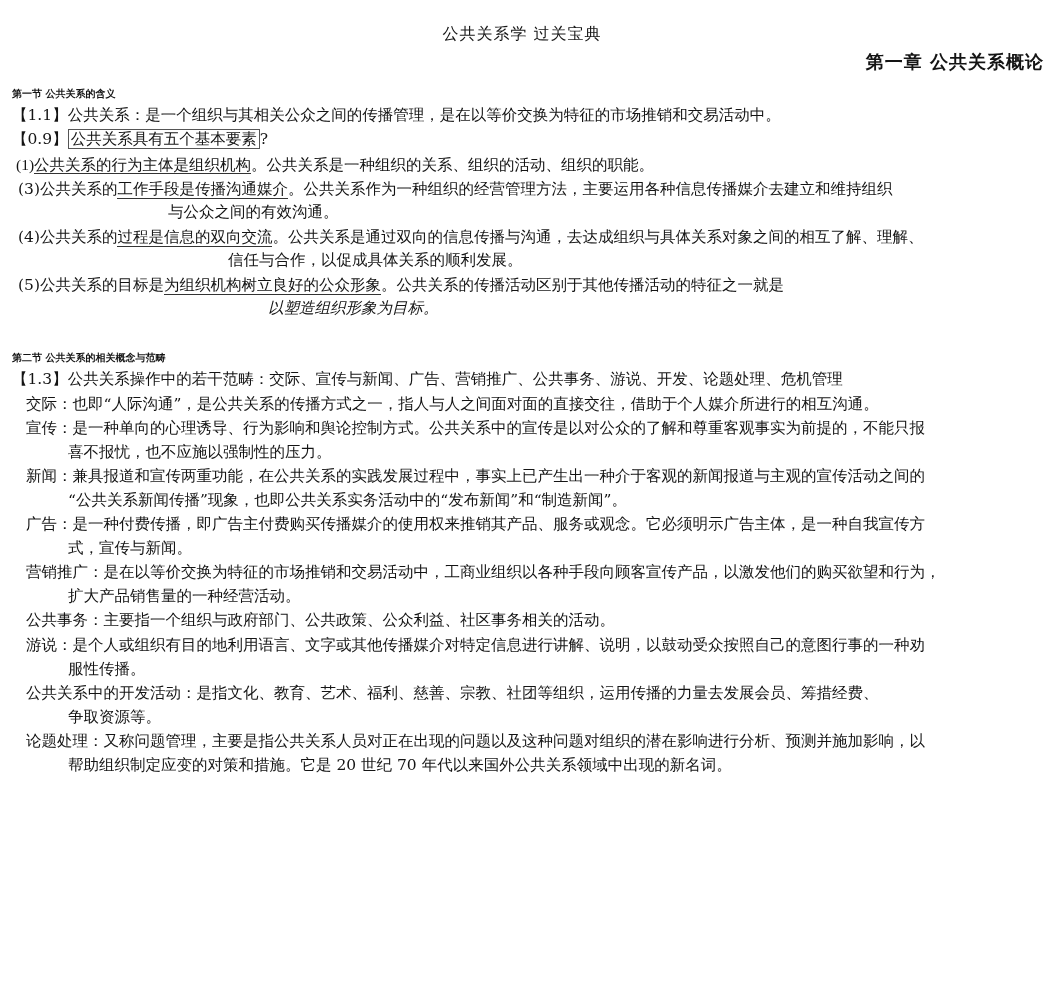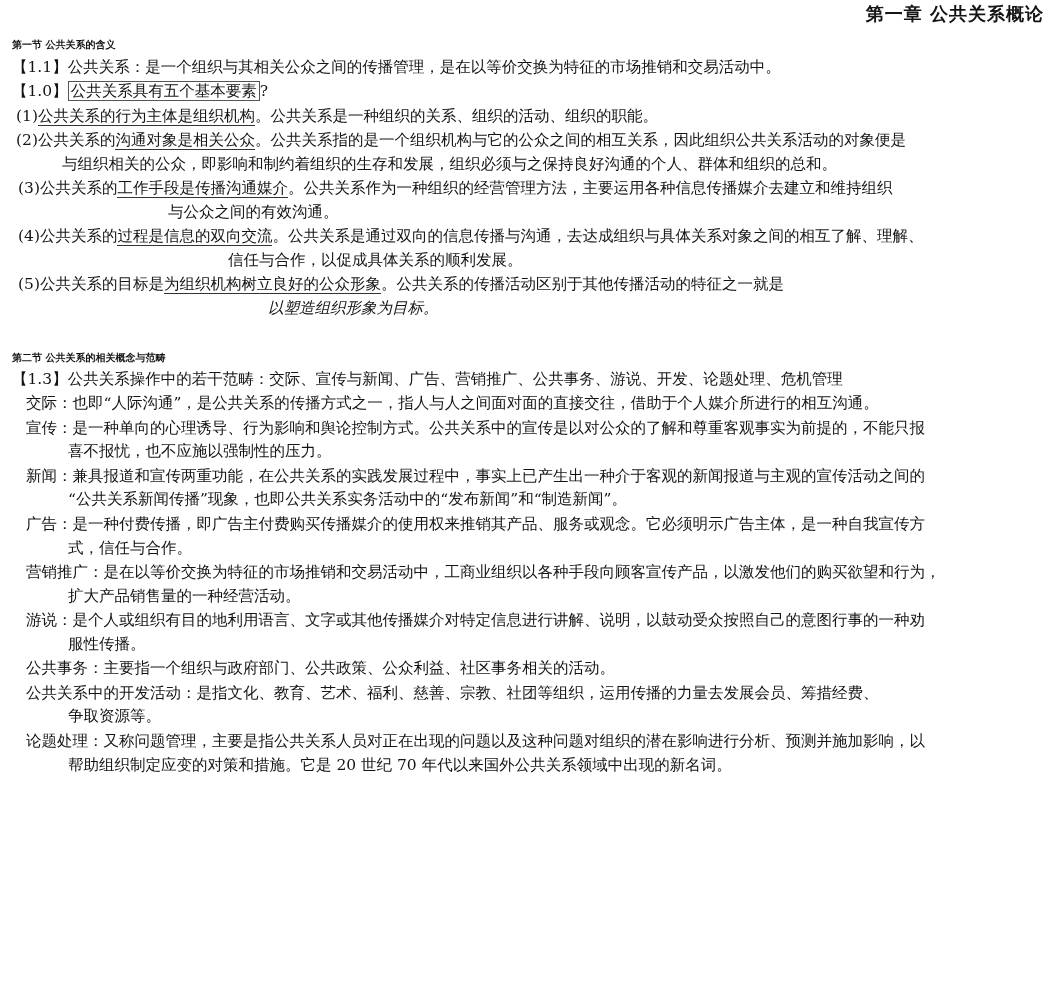--- a/index.html
+++ b/index.html
@@ -40,21 +40,21 @@
   .section-head {
     font-weight: bold;
     font-size: 10px;
     margin: 4px 0 3px 12px;
   }
   .para {
     margin: 1px 0 1px 0;
     padding-left: 14px;
   }
   .para.p-indent0 { padding-left: 12px; }
-  .para.p-indent1 { padding-left: 16px; }
+  .para.p-indent1 { padding-left: 16px; font-family: Liberation Serif, serif; }
   .para.p-noindent { padding-left: 18px; }
   .hang {
     padding-left: 8px;
     text-indent: 0;
   }
   .hang .cont {
     display: block;
     padding-left: 46px;
   }
   .boxed {
@@ -75,40 +75,37 @@
   }
   .indent-c1 { display:block; padding-left: 150px; }
   .indent-c2 { display:block; padding-left: 210px; }
   .indent-c3 { display:block; padding-left: 250px; font-style: italic; }
 </style>
 </head>
 <body>
 
 <div class="page">
 
+  <div class="doc-title">公共关系学 过关宝典</div>
   <div class="chapter-title">第一章 公共关系概论</div>
 
   <div class="section-head">第一节 公共关系的含义</div>
 
   <div class="para p-indent0">
     <span>【1.1】</span><span>公共关系：是一个组织与其相关公众之间的传播管理，是在以等价交换为特征的市场推销和交易活动中。</span>
   </div>
 
   <div class="para p-indent0">
-    <span>【1.0】</span><span class="boxed">公共关系具有五个基本要素</span><span>?</span>
+    <span>【0.9】</span><span class="boxed">公共关系具有五个基本要素</span><span>?</span>
   </div>
 
   <div class="para p-indent1 hang">
     <span>(1)</span><span class="ul">公共关系的行为主体是组织机构</span><span>。公共关系是一种组织的关系、组织的活动、组织的职能。</span>
   </div>
 
-  <div class="para p-indent1 hang">
-    <span>(2)</span><span>公共关系的</span><span class="ul">沟通对象是相关公众</span><span>。公共关系指的是一个组织机构与它的公众之间的相互关系，因此组织公共关系活动的对象便是</span>
-    <span class="cont">与组织相关的公众，即影响和制约着组织的生存和发展，组织必须与之保持良好沟通的个人、群体和组织的总和。</span>
-  </div>
 
   <div class="para p-noindent hang">
     <span>(3)</span><span>公共关系的</span><span class="ul">工作手段是传播沟通媒介</span><span>。公共关系作为一种组织的经营管理方法，主要运用各种信息传播媒介去建立和维持组织</span>
     <span class="indent-c1">与公众之间的有效沟通。</span>
   </div>
 
   <div class="para p-noindent hang">
     <span>(4)</span><span>公共关系的</span><span class="ul">过程是信息的双向交流</span><span>。公共关系是通过双向的信息传播与沟通，去达成组织与具体关系对象之间的相互了解、理解、</span>
     <span class="indent-c2">信任与合作，以促成具体关系的顺利发展。</span>
   </div>
@@ -135,35 +132,35 @@
     <span class="sub">喜不报忧，也不应施以强制性的压力。</span>
   </div>
 
   <div class="term-line">
     <span>新闻：</span><span>兼具报道和宣传两重功能，在公共关系的实践发展过程中，事实上已产生出一种介于客观的新闻报道与主观的宣传活动之间的</span>
     <span class="sub">“公共关系新闻传播”现象，也即公共关系实务活动中的“发布新闻”和“制造新闻”。</span>
   </div>
 
   <div class="term-line">
     <span>广告：</span><span>是一种付费传播，即广告主付费购买传播媒介的使用权来推销其产品、服务或观念。它必须明示广告主体，是一种自我宣传方</span>
-    <span class="sub">式，信任与合作。</span>
+    <span class="sub">式，宣传与新闻。</span>
   </div>
 
   <div class="term-line">
     <span>营销推广：</span><span>是在以等价交换为特征的市场推销和交易活动中，工商业组织以各种手段向顾客宣传产品，以激发他们的购买欲望和行为，</span>
     <span class="sub">扩大产品销售量的一种经营活动。</span>
   </div>
 
   <div class="term-line">
-    <span>游说：</span><span>是个人或组织有目的地利用语言、文字或其他传播媒介对特定信息进行讲解、说明，以鼓动受众按照自己的意图行事的一种劝</span>
-    <span class="sub">服性传播。</span>
+    <span>公共事务：</span><span>主要指一个组织与政府部门、公共政策、公众利益、社区事务相关的活动。</span>
   </div>
 
   <div class="term-line">
-    <span>公共事务：</span><span>主要指一个组织与政府部门、公共政策、公众利益、社区事务相关的活动。</span>
+    <span>游说：</span><span>是个人或组织有目的地利用语言、文字或其他传播媒介对特定信息进行讲解、说明，以鼓动受众按照自己的意图行事的一种劝</span>
+    <span class="sub">服性传播。</span>
   </div>
 
   <div class="term-line">
     <span>公共关系中的开发活动：</span><span>是指文化、教育、艺术、福利、慈善、宗教、社团等组织，运用传播的力量去发展会员、筹措经费、</span>
     <span class="sub">争取资源等。</span>
   </div>
 
   <div class="term-line">
     <span>论题处理：</span><span>又称问题管理，主要是指公共关系人员对正在出现的问题以及这种问题对组织的潜在影响进行分析、预测并施加影响，以</span>
     <span class="sub">帮助组织制定应变的对策和措施。它是 20 世纪 70 年代以来国外公共关系领域中出现的新名词。</span>

